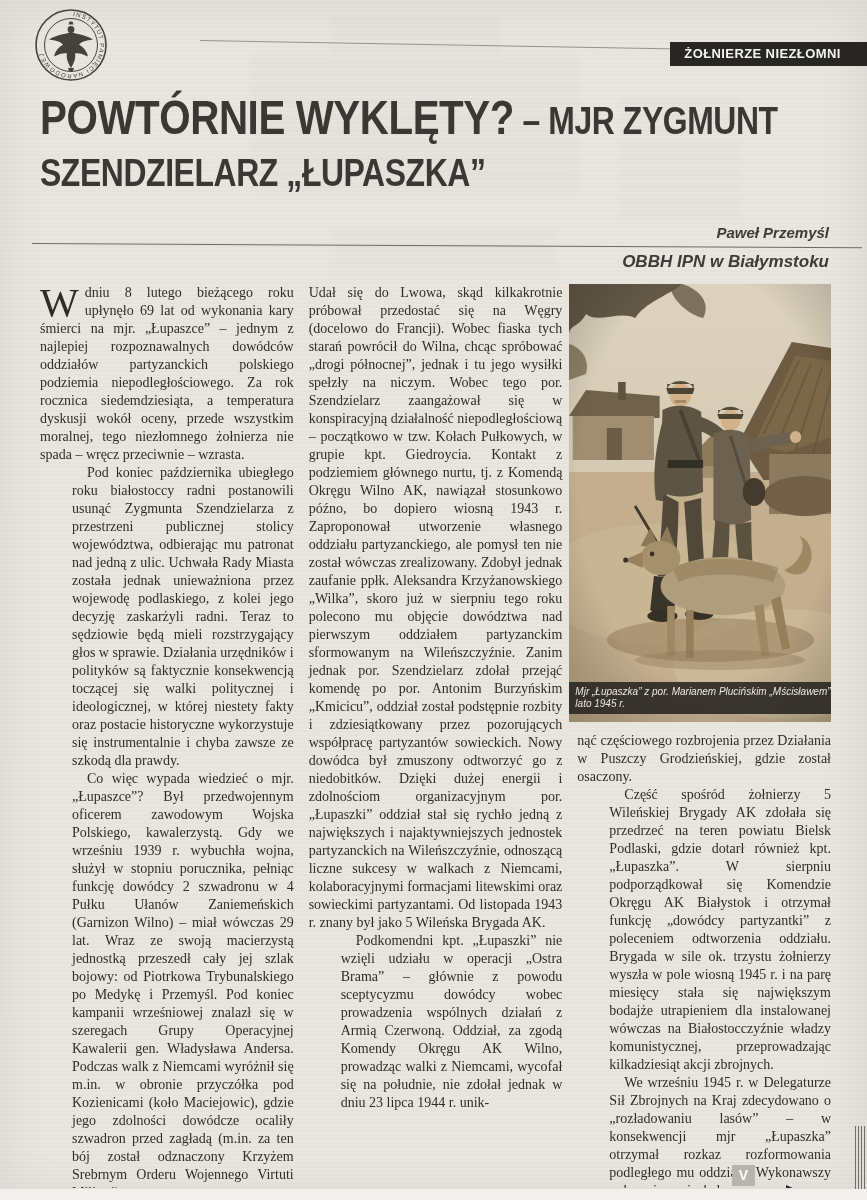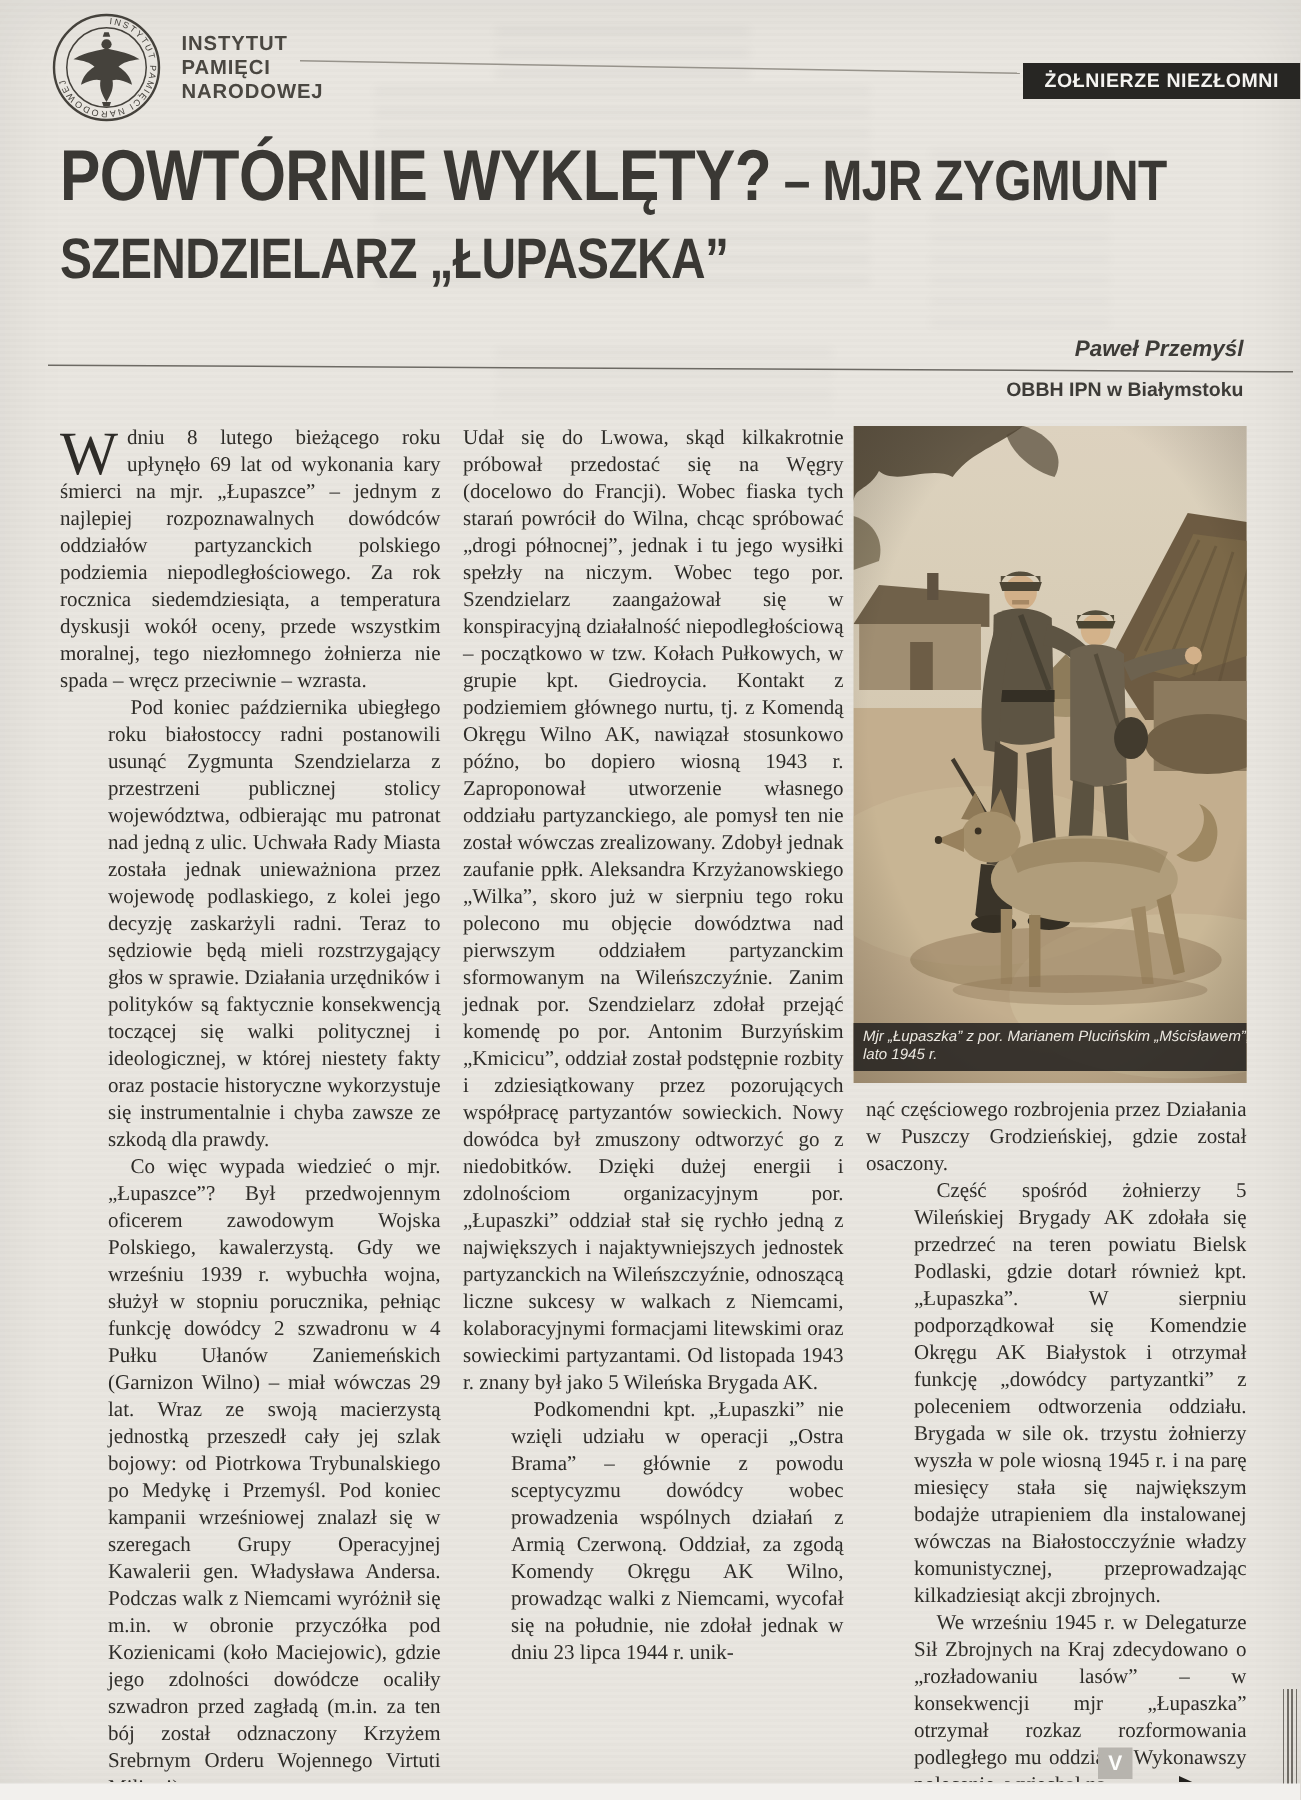--- a/index.html
+++ b/index.html
@@ -17,37 +17,37 @@
     box-shadow:inset 0 0 50px rgba(0,0,0,.07);
     overflow:hidden;
   }
   
   .masthead{position:absolute;top:8px;left:34px;display:flex;gap:13px;align-items:flex-start;}
   .seal{width:74px;height:74px;}
   .org-name{margin-top:13px;font-family:"Liberation Sans",sans-serif;font-weight:700;
     font-size:13.5px;line-height:16px;letter-spacing:.6px;color:#4a4741;}
   .header-rule{position:absolute;left:200px;top:40px;width:480px;border-top:1.5px solid #97938b;
     transform:rotate(1deg);transform-origin:left;}
-  .badge{position:absolute;top:42px;right:0;width:165px;padding:4px 10px 5px 10px;
+  .badge{position:absolute;top:42px;right:0;width:165px;padding:4px 22px 5px 10px;
     background:#272623;color:#f4f3f0;text-align:center;
     font-family:"Liberation Sans",sans-serif;font-weight:700;font-size:13px;letter-spacing:.4px;}
   
   .title{position:absolute;top:90px;left:40px;width:940px;
     font-family:"Liberation Sans",sans-serif;font-weight:700;color:#3a3834;
     transform:scaleX(.84);transform-origin:left top;}
   .title .l1{font-size:48px;line-height:55px;letter-spacing:-.5px;white-space:nowrap;}
   .title .l1 .rest{font-size:38px;}
   .title .l2{font-size:38px;line-height:48px;letter-spacing:-.5px;white-space:nowrap;}
   
   .full-rule{position:absolute;left:32px;top:243px;width:830px;border-top:1px solid #6d6a64;
     transform:rotate(.3deg);transform-origin:left;}
   .byline-author{position:absolute;top:224px;right:38px;
     font-family:"Liberation Sans",sans-serif;font-style:italic;font-weight:700;font-size:15px;color:#3d3b37;}
   .byline-affil{position:absolute;top:252px;right:38px;
-    font-family:"Liberation Sans",sans-serif;font-weight:700;font-size:13px;color:#3d3b37;text-align:center;}
+    font-family:"Liberation Sans",sans-serif;font-style:italic;font-weight:700;font-size:17px;color:#3d3b37;text-align:center;}
   
   .columns{position:absolute;top:284px;left:40px;right:36px;height:904px;
     display:flex;gap:15px;overflow:hidden;}
   .col{flex:1;min-width:0;}
   .para{margin:0;text-align:justify;font-size:14px;line-height:18px;color:#2e2c28;}
   .para.indent{text-indent:15px;margin-left:32px;}
   .dropcap{float:left;font-size:41px;line-height:33px;padding:2px 6px 0 0;font-weight:400;}
   
   .photo-fig{position:relative;width:calc(100% + 22px);margin:0 0 10px -8px;height:438px;
     background:#d8d0c2;}
@@ -95,25 +95,20 @@
       <text font-family="Liberation Sans, sans-serif" font-size="6" letter-spacing="1.2" fill="#45423c">
         <textPath href="#ringPath" startOffset="2">INSTYTUT PAMIĘCI NARODOWEJ</textPath>
       </text>
       <g fill="#45423c">
         <path d="M34.5 16.5 h5 l-1-3 h-3 z"></path>
         <circle cx="37" cy="21.5" r="3.4"></circle>
         <path d="M37 24 C31 26.5 25 25.5 15 31.5 C22 32.5 26 33.5 29 36.5 C24 39.5 21 43.5 20 48.5 C26 45.5 30 44.5 33 45.5 C32 50.5 34 55 37 60 C40 55 42 50.5 41 45.5 C44 44.5 48 45.5 54 48.5 C53 43.5 50 39.5 45 36.5 C48 33.5 52 32.5 59 31.5 C49 25.5 43 26.5 37 24 Z"></path>
         <path d="M34 60 h6 l-1 3 h-4 z"></path>
       </g>
     </svg>
-    <div class="org-name">
-      <div>INSTYTUT</div>
-      <div>PAMIĘCI</div>
-      <div>NARODOWEJ</div>
-    </div>
   </div>
 
   <div class="header-rule"></div>
 
   <div class="badge">ŻOŁNIERZE NIEZŁOMNI</div>
 
   <h1 class="title" style="margin:0">
     <div class="l1"><span>POWTÓRNIE WYKLĘTY?</span><span class="rest"> – MJR ZYGMUNT</span></div>
     <div class="l2">SZENDZIELARZ „ŁUPASZKA”</div>
   </h1>

